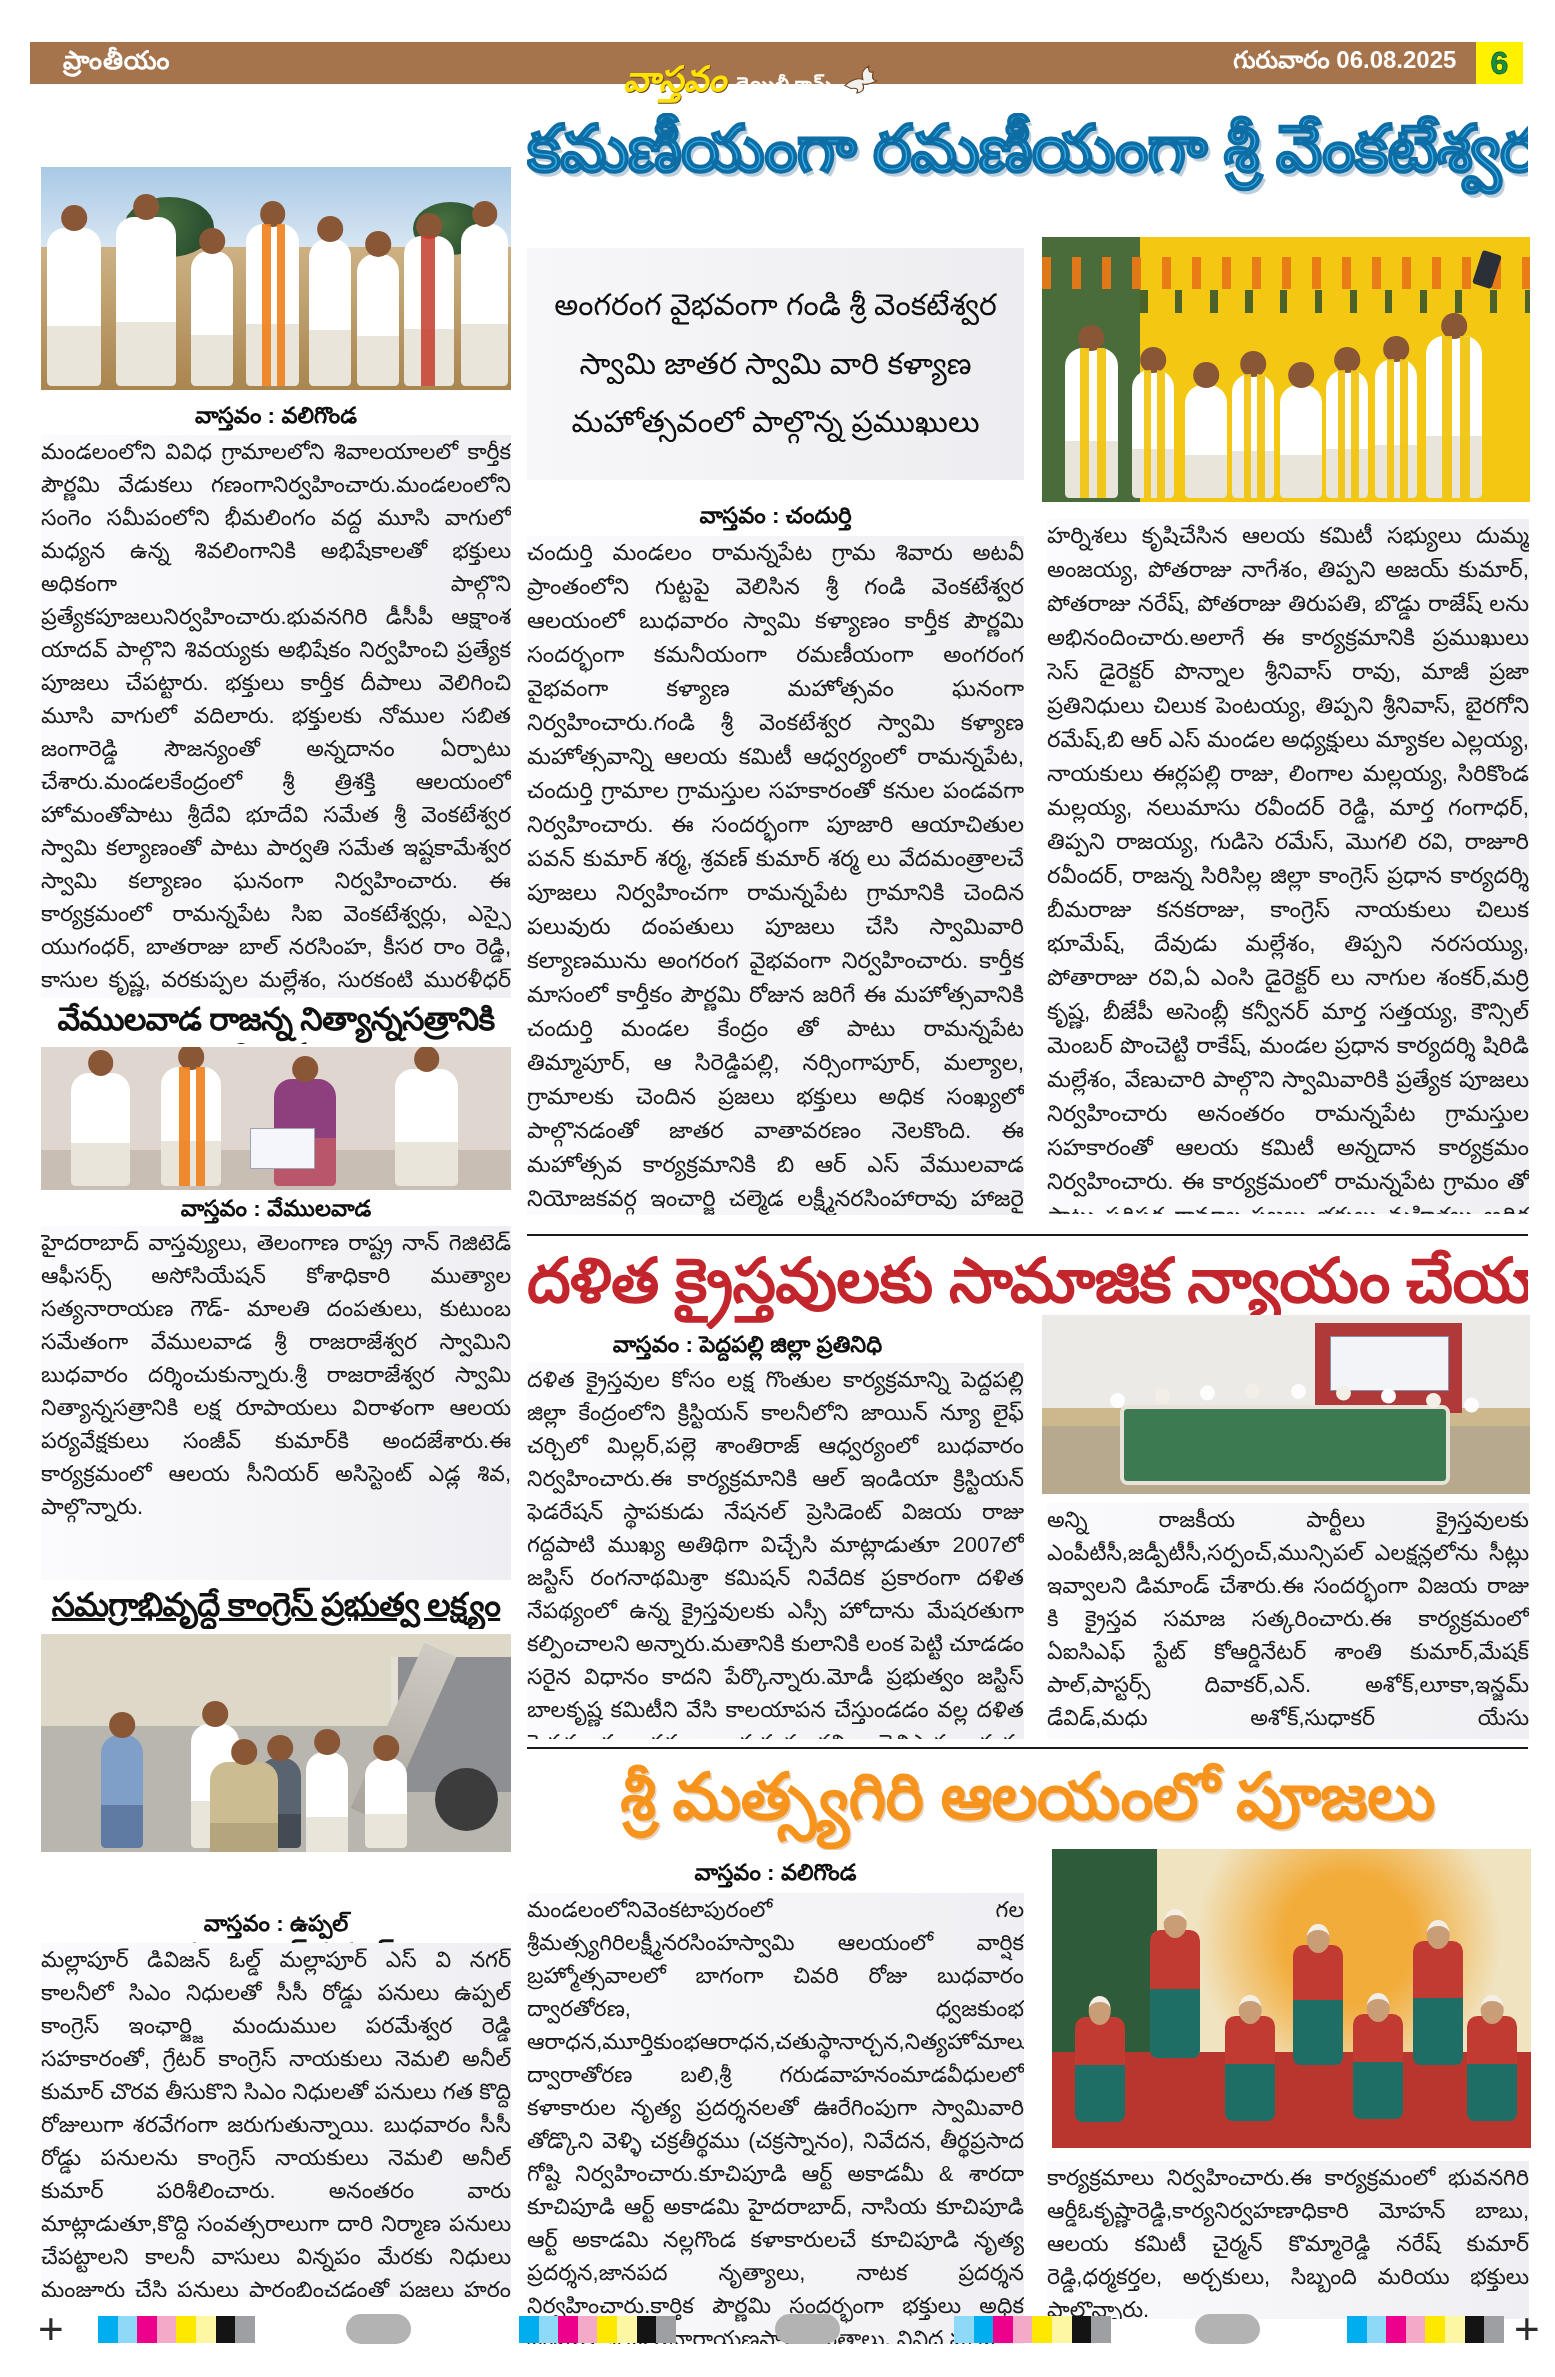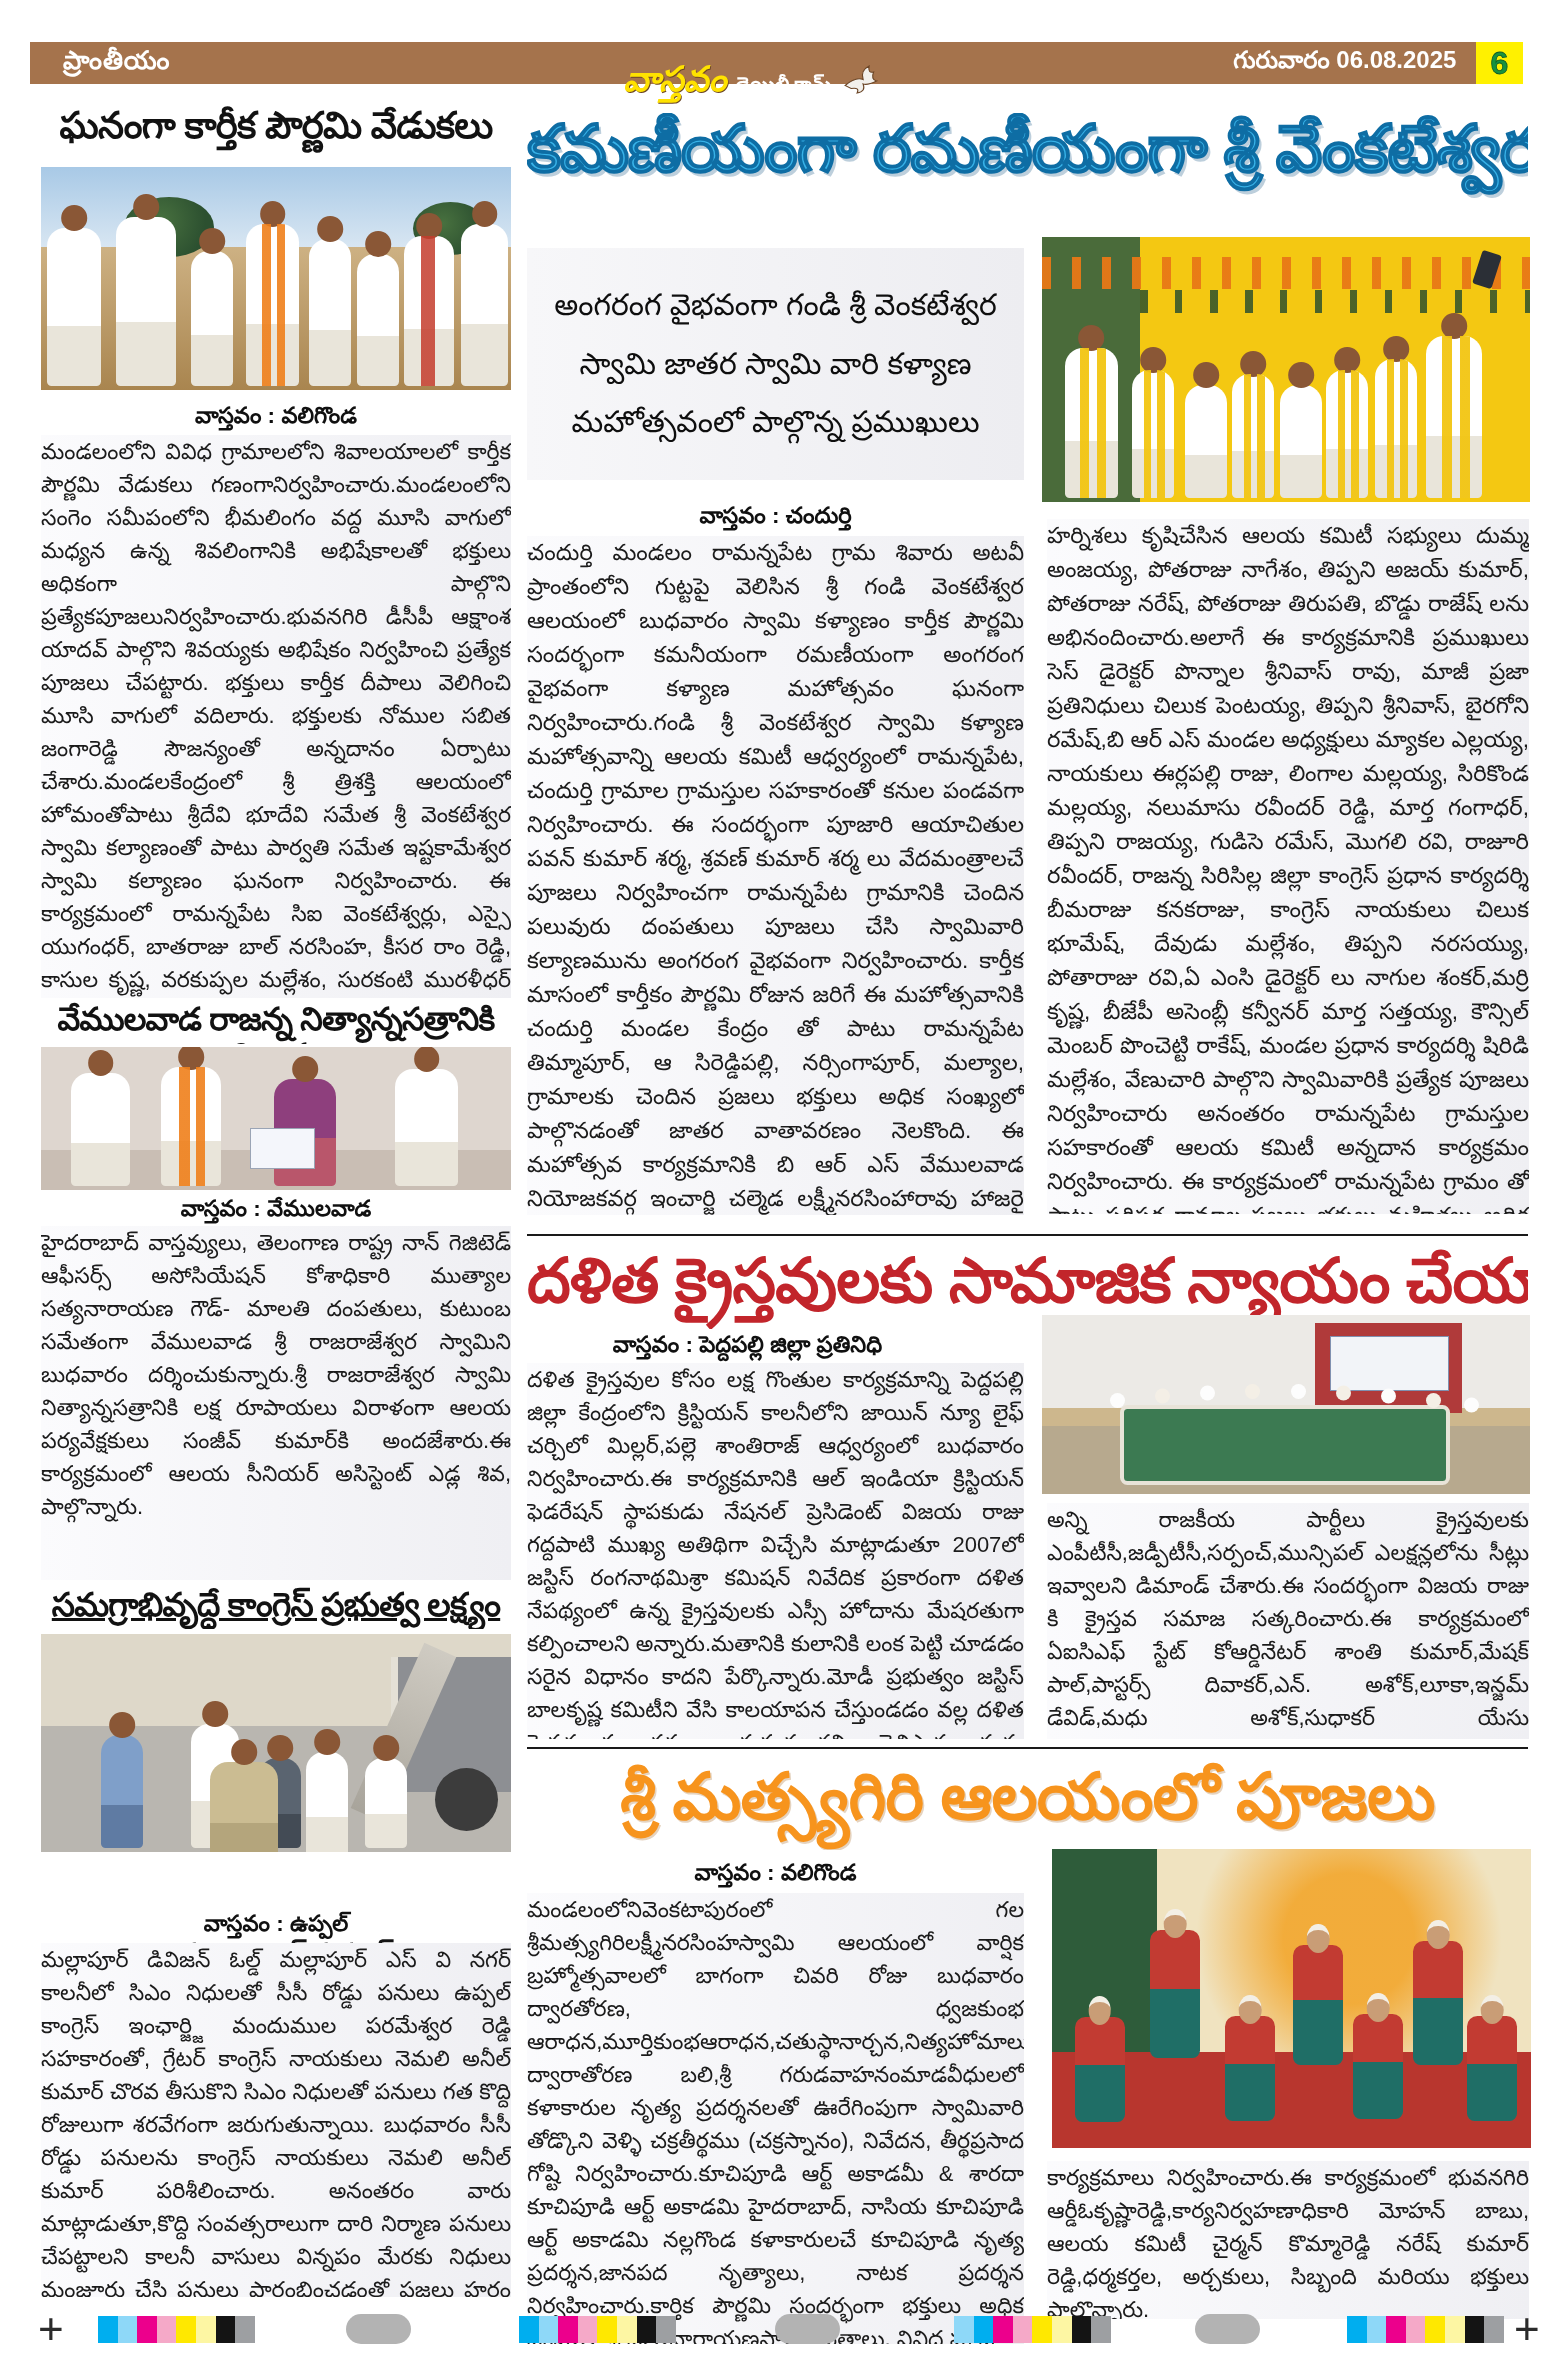--- a/index.html
+++ b/index.html
@@ -8,21 +8,21 @@
   .abs{position:absolute;}
 
   
   .topbar{left:30px;top:42px;width:1446px;height:42px;background:#a5734c;
           display:flex;align-items:center;color:#fff;}
   .edition{margin-left:33px;font-size:25.6px;font-weight:bold;letter-spacing:0.8px;}
   .masthead-wrap{position:absolute;left:50%;transform:translateX(-50%);
                  display:flex;align-items:baseline;gap:9px;white-space:nowrap;margin-top:40px;}
   .masthead{font-size:35px;font-weight:bold;font-style:italic;color:#ffe200;
             text-shadow:0.8px 0.8px 0 #6b4526;}
-  .masthead-suffix{font-size:19.6px;color:#fff;font-weight:bold;font-family:Liberation Serif, serif;}
+  .masthead-suffix{font-size:19.6px;color:#fff;font-weight:bold;}
   .dove{position:relative;top:4.5px;}
   .dateline-top{margin-left:auto;margin-right:19.6px;font-size:24px;font-weight:bold;}
   .pagenum-box{left:1476px;top:42px;width:47px;height:42px;background:#fff100;
                display:flex;align-items:center;justify-content:center;}
   .pagenum{font-size:32px;font-weight:bold;color:#18923f;-webkit-text-stroke:0.8px #0c5c26;}
 
   
   .headline{font-weight:bold;color:#121212;text-align:center;line-height:1.12;
             letter-spacing:-0.8px;overflow:hidden;}
   .h-black{font-size:37px;}
@@ -83,21 +83,20 @@
             <path d="M6 30 Q20 18 30 22 Q26 10 38 4 Q36 14 44 12 Q40 22 48 24 Q36 30 30 28 Q34 38 22 40 Q26 32 14 34 Z" fill="#f2f0ec" stroke="#6b4526" stroke-width="1.5"></path>
           </svg>
       </span>
     </span>
     <span class="dateline-top">గురువారం 06.08.2025</span>
   </div>
   <div class="abs pagenum-box">
     <span class="pagenum">6</span>
   </div>
 
-  <div class="abs headline h-black" style="left:41px;top:105px;width:470px;height:53px;">ఘనంగా కార్తీక పౌర్ణమి వేడుకలు</div>
 
   <div class="abs photo" style="left:41px;top:167px;width:470px;height:223px;
        background:linear-gradient(180deg,#a8c9e6 0%,#d8e6f2 36%,#cdb183 36%,#a9854f 100%);">
     <i class="tree" style="left:83px;top:30px;width:90px;height:60px;"></i>
     <i class="tree" style="right:22.6px;top:35px;width:75px;height:53px;"></i>
     <b class="fig" style="left:6px;height:158px;width:54px;"></b>
     <b class="fig" style="left:75px;height:169px;width:60px;"></b>
     <b class="fig" style="left:150px;height:135px;"></b>
     <b class="fig f-or" style="left:205px;height:162px;width:53px;"></b>
     <b class="fig" style="left:268px;height:147px;"></b>

